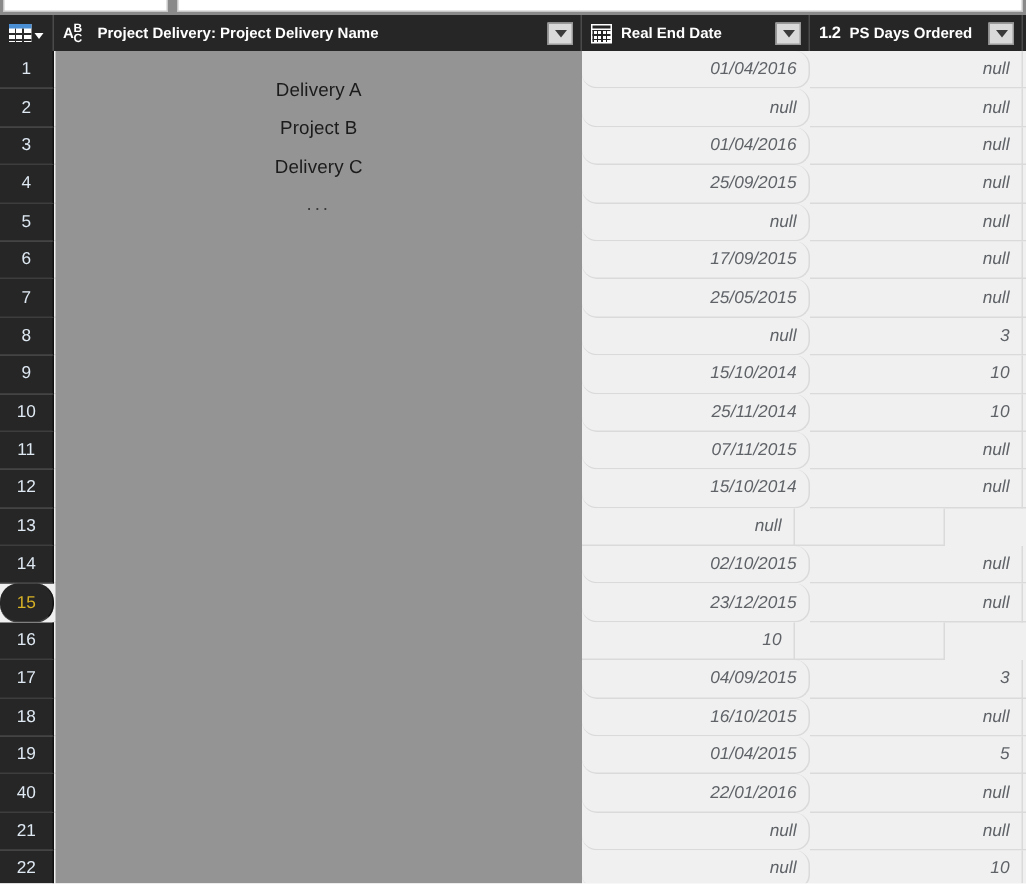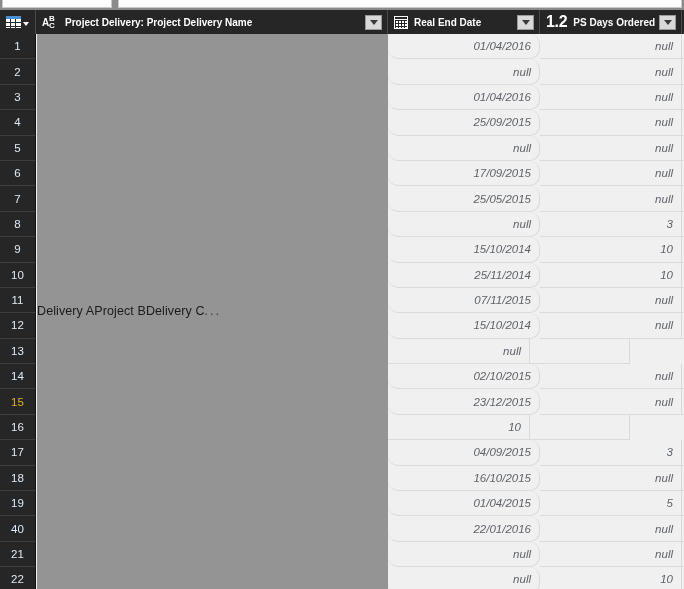--- a/index.html
+++ b/index.html
@@ -165,21 +165,21 @@
     content: "";
     position: absolute;
     left: 1px; top: 4px; right: 1px; bottom: 1px;
     background:
       linear-gradient(to right, #262626 0 1px, transparent 1px 3px, #262626 3px 4px, transparent 4px 6px, #262626 6px 7px, transparent 7px 9px, #262626 9px 10px, transparent 10px),
       linear-gradient(to bottom, #262626 0 1px, transparent 1px 3px, #262626 3px 4px, transparent 4px 6px, #262626 6px 7px, transparent 7px);
   }
 
   .num-icon {
     color: #ffffff;
-    font-size: 16px;
+    font-size: 11px;
     font-weight: bold;
     letter-spacing: -0.3px;
   }
 
   
   .grid-body {
     position: absolute;
     left: 0; top: 34px;
     width: 684px;
     height: 555px;
@@ -199,20 +199,21 @@
     font-size: 11.5px;
     display: flex;
     align-items: center;
     justify-content: center;
     border-bottom: 1px solid #3d3d3d;
     border-right: 1px solid #111111;
     box-sizing: border-box;
   }
   .gutter-cell.active {
     color: #d8b226;
+    border-radius: 12px;
   }
 
   .cell {
     background: #f0f0f0;
     border-bottom: 1px solid #dadada;
     border-right: 1px solid #dadada;
     box-sizing: border-box;
     display: flex;
     align-items: center;
     justify-content: flex-end;
@@ -231,23 +232,23 @@
 
   
   .redaction {
     position: absolute;
     left: 37px;
     top: 34px;
     width: 351px;
     height: 555px;
     background: #949494;
     display: flex;
-    flex-direction: row;
-    align-items: center;
-    padding-top: 0;
+    flex-direction: column;
+    align-items: center;
+    padding-top: 14px;
     box-sizing: border-box;
     z-index: 5;
   }
   .redaction .r-line {
     font-size: 12.5px;
     color: #1b1b1b;
     font-family: "Liberation Sans", sans-serif;
     font-style: normal;
     height: 25.4px;
     line-height: 25.4px;

